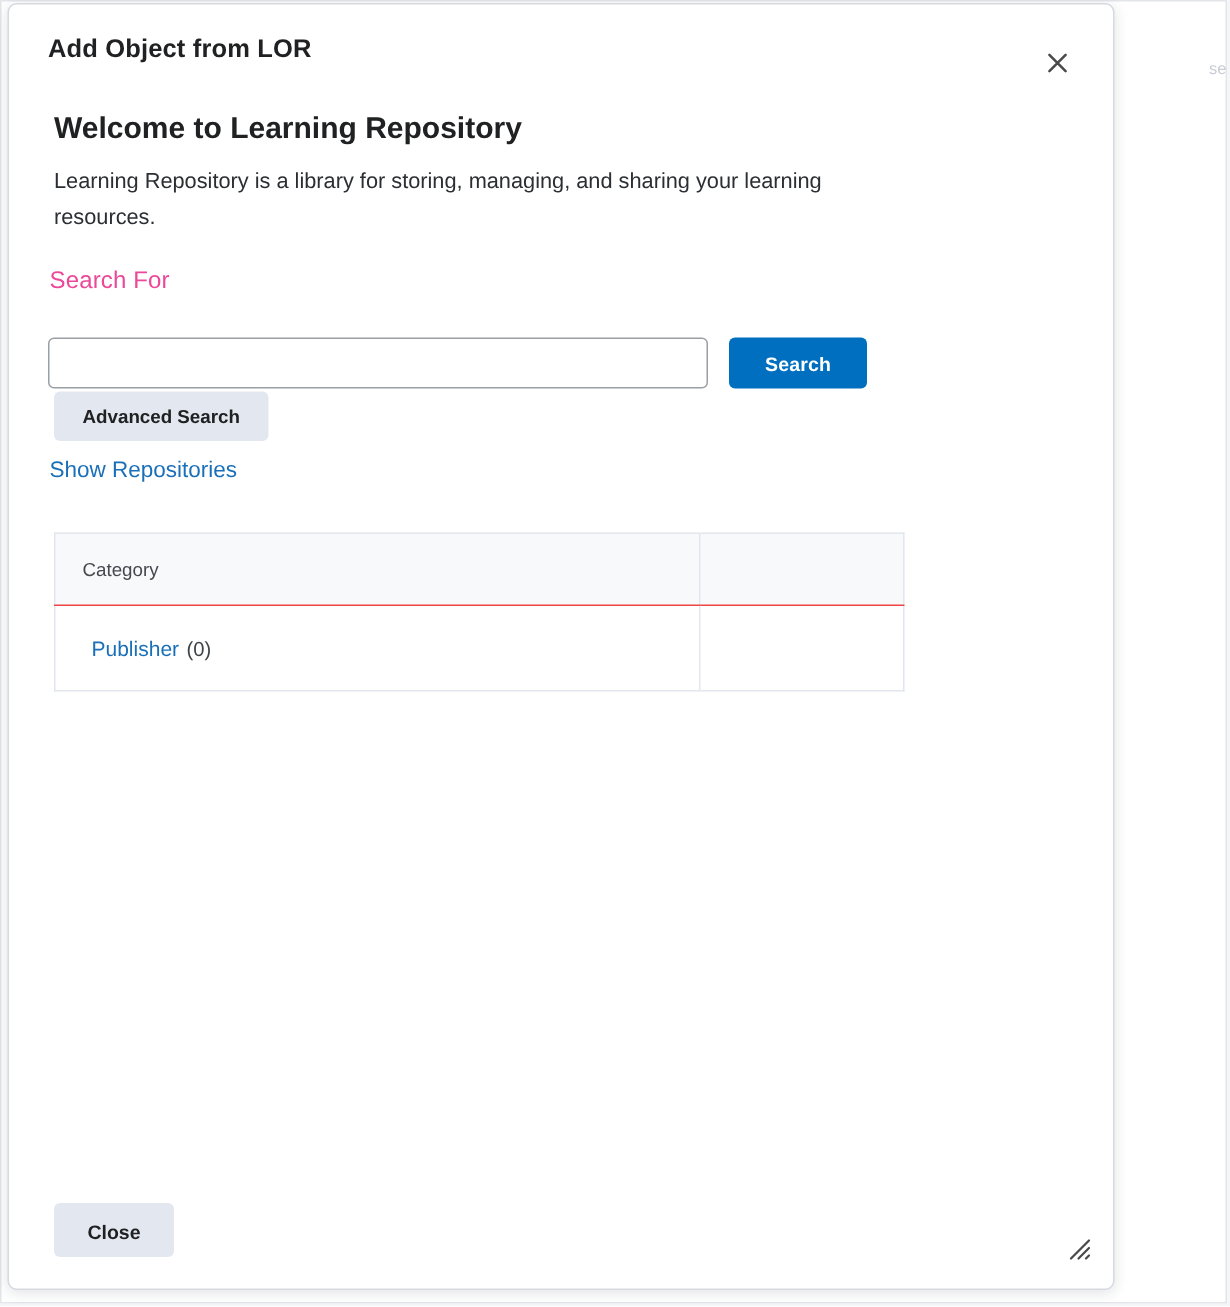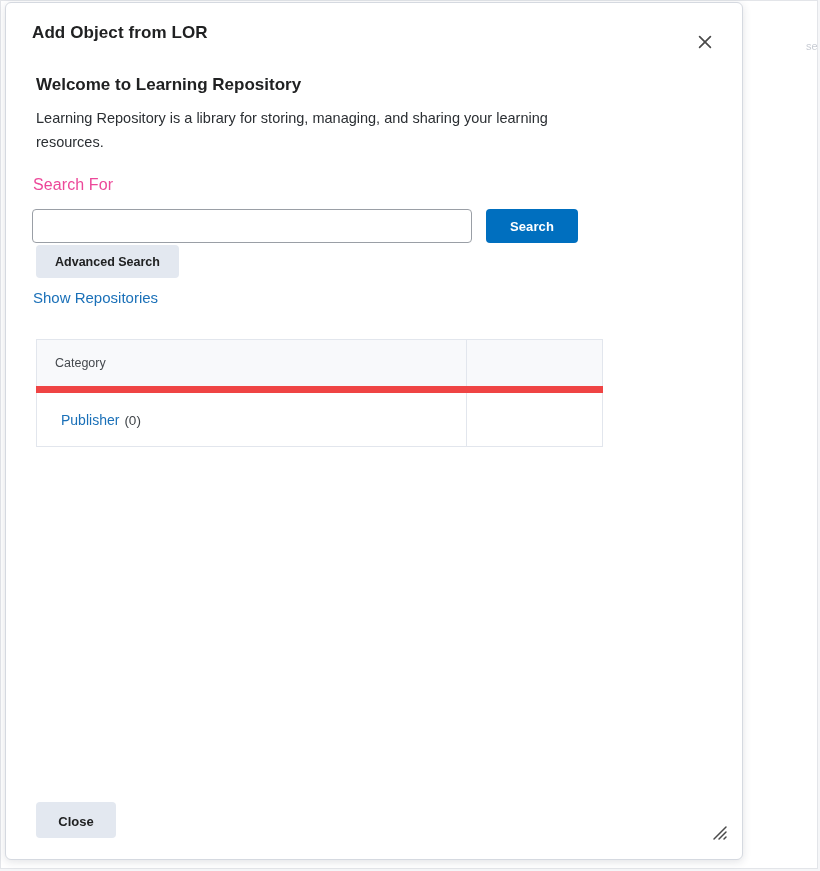--- a/index.html
+++ b/index.html
@@ -89,21 +89,21 @@
 
   
   #dialog-body {
     flex: 1 1 auto;
     padding: 0 26px;
     overflow: hidden;
     position: relative;
   }
 
   .welcome-heading {
-    font-size: 17px;
+    font-size: 20px;
     font-weight: bold;
     color: #202122;
     margin: 12px 0 0 4px;
   }
   .welcome-desc {
     font-size: 14.5px;
     line-height: 24px;
     color: #2b2f33;
     margin: 11px 0 0 4px;
     max-width: 520px;
@@ -114,21 +114,21 @@
     font-weight: normal;
     color: #ec4899;
     margin: 22px 0 0 1px;
     letter-spacing: 0.1px;
   }
 
   
   .search-row {
     display: flex;
     align-items: flex-start;
-    margin-top: 15px;
+    margin-top: 28px;
   }
   #search-input {
     width: 440px;
     height: 34px;
     border: 1px solid #9a9fa6;
     border-radius: 4px;
     padding: 0 8px;
     font-size: 14px;
     font-family: "Liberation Sans", sans-serif;
     color: #202122;
@@ -185,21 +185,21 @@
     background: #ffffff;
   }
   #browse-table th {
     background: #f8f9fb;
     font-weight: normal;
     font-size: 12.5px;
     color: #45494e;
     text-align: left;
     padding: 16px 0 16px 18px;
     height: 48px;
-    border-bottom: 7px solid #ef4444;
+    border-bottom: 1px solid #ef4444;
     border-right: 1px solid #e2e6ed;
   }
   #browse-table th.col-right {
     border-right: none;
   }
   #browse-table td {
     padding: 18px 0 18px 24px;
     height: 57px;
     font-size: 14px;
     border-bottom: 1px solid #eef0f4;

